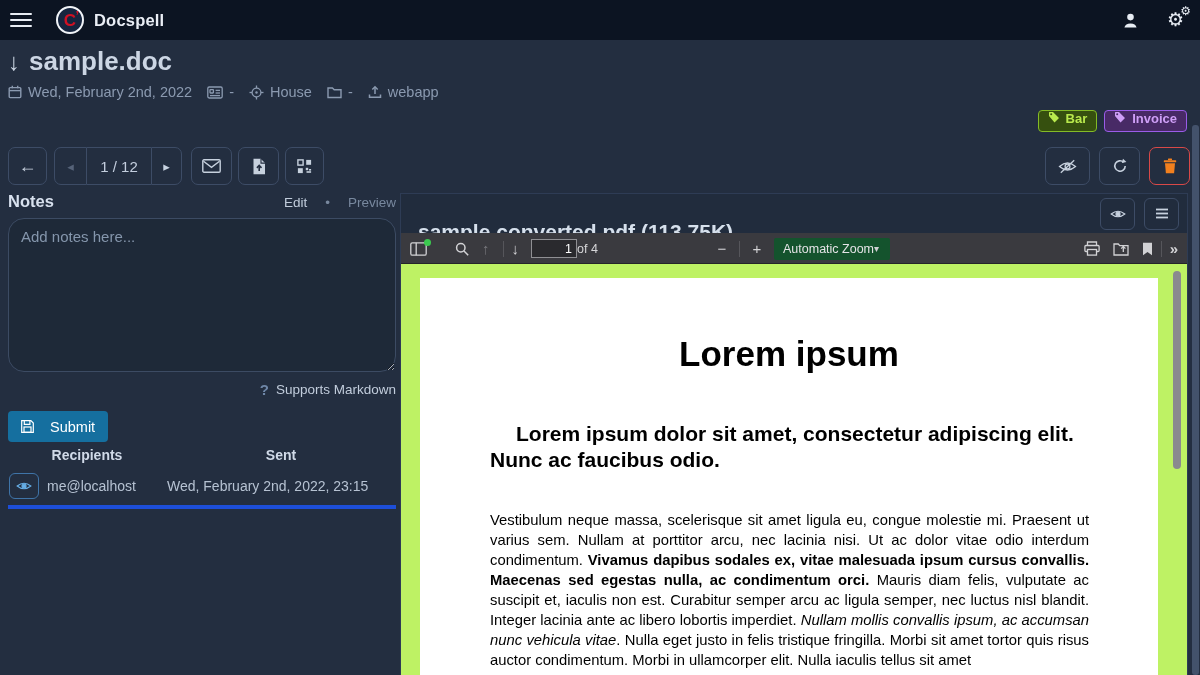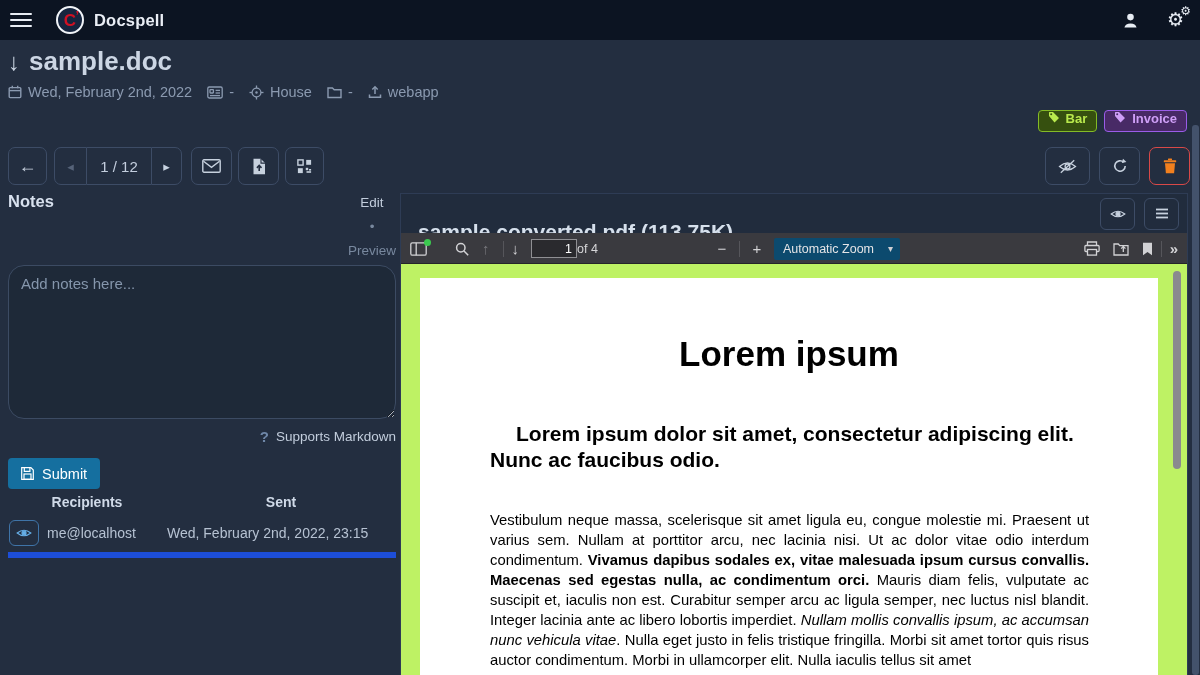--- a/index.html
+++ b/index.html
@@ -70,42 +70,42 @@
   .btn-file { width:41px; margin-left:6px; }
   .btn-grid { width:39px; margin-left:6px; }
   .btn-unconfirm { width:45px; }
   .btn-reload { width:41px; }
   .btn-delete { width:41px; border-color:#d94948; }
 
   
   .left-col { position:absolute; left:8px; top:192px; width:388px; }
   .notes-row { display:flex; align-items:baseline; margin-bottom:7px; }
   .notes-heading { font-size:16.5px; font-weight:bold; color:#d8e1ee; }
-  .notes-links { margin-left:auto; font-size:13.5px; display:flex; gap:9px; align-items:center;flex-direction:column; }
+  .notes-links { margin-left:auto; font-size:13.5px; display:flex; gap:18px; align-items:flex-end; }
   .link-edit { color:#c2cddc; cursor:pointer; }
   .link-sep { color:#78889e; }
   .link-preview { color:#78889e; cursor:pointer; }
   .notes-textarea {
     width:388px; height:154px; background:#1e2938; border:1px solid #3c4b63; border-radius:16px;
     color:#c9d4e2; font-family:"Liberation Sans",sans-serif; font-size:15px; padding:9px 12px;
     resize:both;
   }
   .notes-textarea::placeholder { color:#8596ac; opacity:1; }
   .md-hint { margin-top:5px; text-align:right; font-size:13.5px; color:#c2cddc; display:flex; justify-content:flex-end; align-items:center; gap:7px; }
   .md-q { color:#6f87a8; font-weight:bold; font-size:15px; }
   .submit-btn {
     margin-top:13px; background:#156f9f; color:#fff; border:none; border-radius:4px;
-    height:31px; padding:0 13px; font-size:14.5px; display:inline-flex; align-items:center; gap:8px;
+    height:31px; padding:0 13px; font-size:14.5px; display:inline-flex; align-items:center; gap:16px;
     font-family:"Liberation Sans",sans-serif; cursor:pointer;
   }
   .sent-heading { margin-top:25px; font-size:16.5px; font-weight:bold; color:#d8e1ee; padding-bottom:7px; border-bottom:1px solid #33415c; }
   .sent-table { width:100%; border-collapse:collapse; font-size:14px; }
   .sent-table th { font-weight:bold; color:#d0dae8; text-align:center; padding:5px 0 6px; }
   .sent-table th.col-recipients { width:158px; }
-  .sent-table td { padding:4px 1px 6px; color:#b6c2d2; border-bottom:6px solid #1d4ed8; }
+  .sent-table td { padding:4px 1px 6px; color:#b6c2d2; border-bottom:4px solid #1d4ed8; }
   .recip-cell { display:flex; align-items:center; gap:8px; }
   .view-mail-btn {
     width:30px; height:26px; border:1px solid #3f74a8; border-radius:6px; background:transparent;
     display:inline-flex; align-items:center; justify-content:center; color:#66aee6; cursor:pointer;
   }
   .sent-cell { text-align:left; }
 
   
   .pdf-panel {
     position:absolute; left:400px; top:193px; width:788px; height:482px;
@@ -132,22 +132,22 @@
   .pt-arrow { font-size:15px; line-height:1; cursor:pointer; }
   .pt-arrow.dim { color:#76767b; }
   .pt-sep { width:1px; height:16px; background:#56565b; margin:0 8px; }
   .page-input {
     width:46px; height:19px; margin-left:12px; background:#2a2a2e; border:1px solid #8f8f93;
     color:#fff; font-size:12.5px; text-align:right; padding-right:4px; font-family:"Liberation Sans",sans-serif;
   }
   .of-label { font-size:12.5px; color:#d6d6d8; }
   .zoom-glyph { font-size:15px; width:18px; text-align:center; cursor:pointer; }
   .zoom-select {
-    margin-left:8px; height:22px; background:#0c4a6e; border-radius:2px; padding:0 7px 0 9px;
-    display:flex; align-items:center; gap:14px; font-size:12.5px; color:#e4e4e6; cursor:pointer; min-width:116px;
+    margin-left:8px; height:22px; background:#14532d; border-radius:2px; padding:0 7px 0 9px;
+    display:flex; align-items:center; font-size:12.5px; color:#e4e4e6; cursor:pointer; min-width:116px;
   }
   .caret { font-size:10px; color:#cfcfd3; }
   .pt-right .pt-icon { margin-left:13px; }
   .dbl-chevron { font-size:15px; font-weight:bold; }
 
   .pdf-viewport { position:absolute; top:70px; bottom:0; left:0; right:0; background:#bef264; overflow:hidden; }
   .pdf-page {
     position:absolute; left:19px; top:14px; width:738px; height:640px; background:#ffffff;
     color:#000; font-family:"Liberation Sans", sans-serif;
   }

